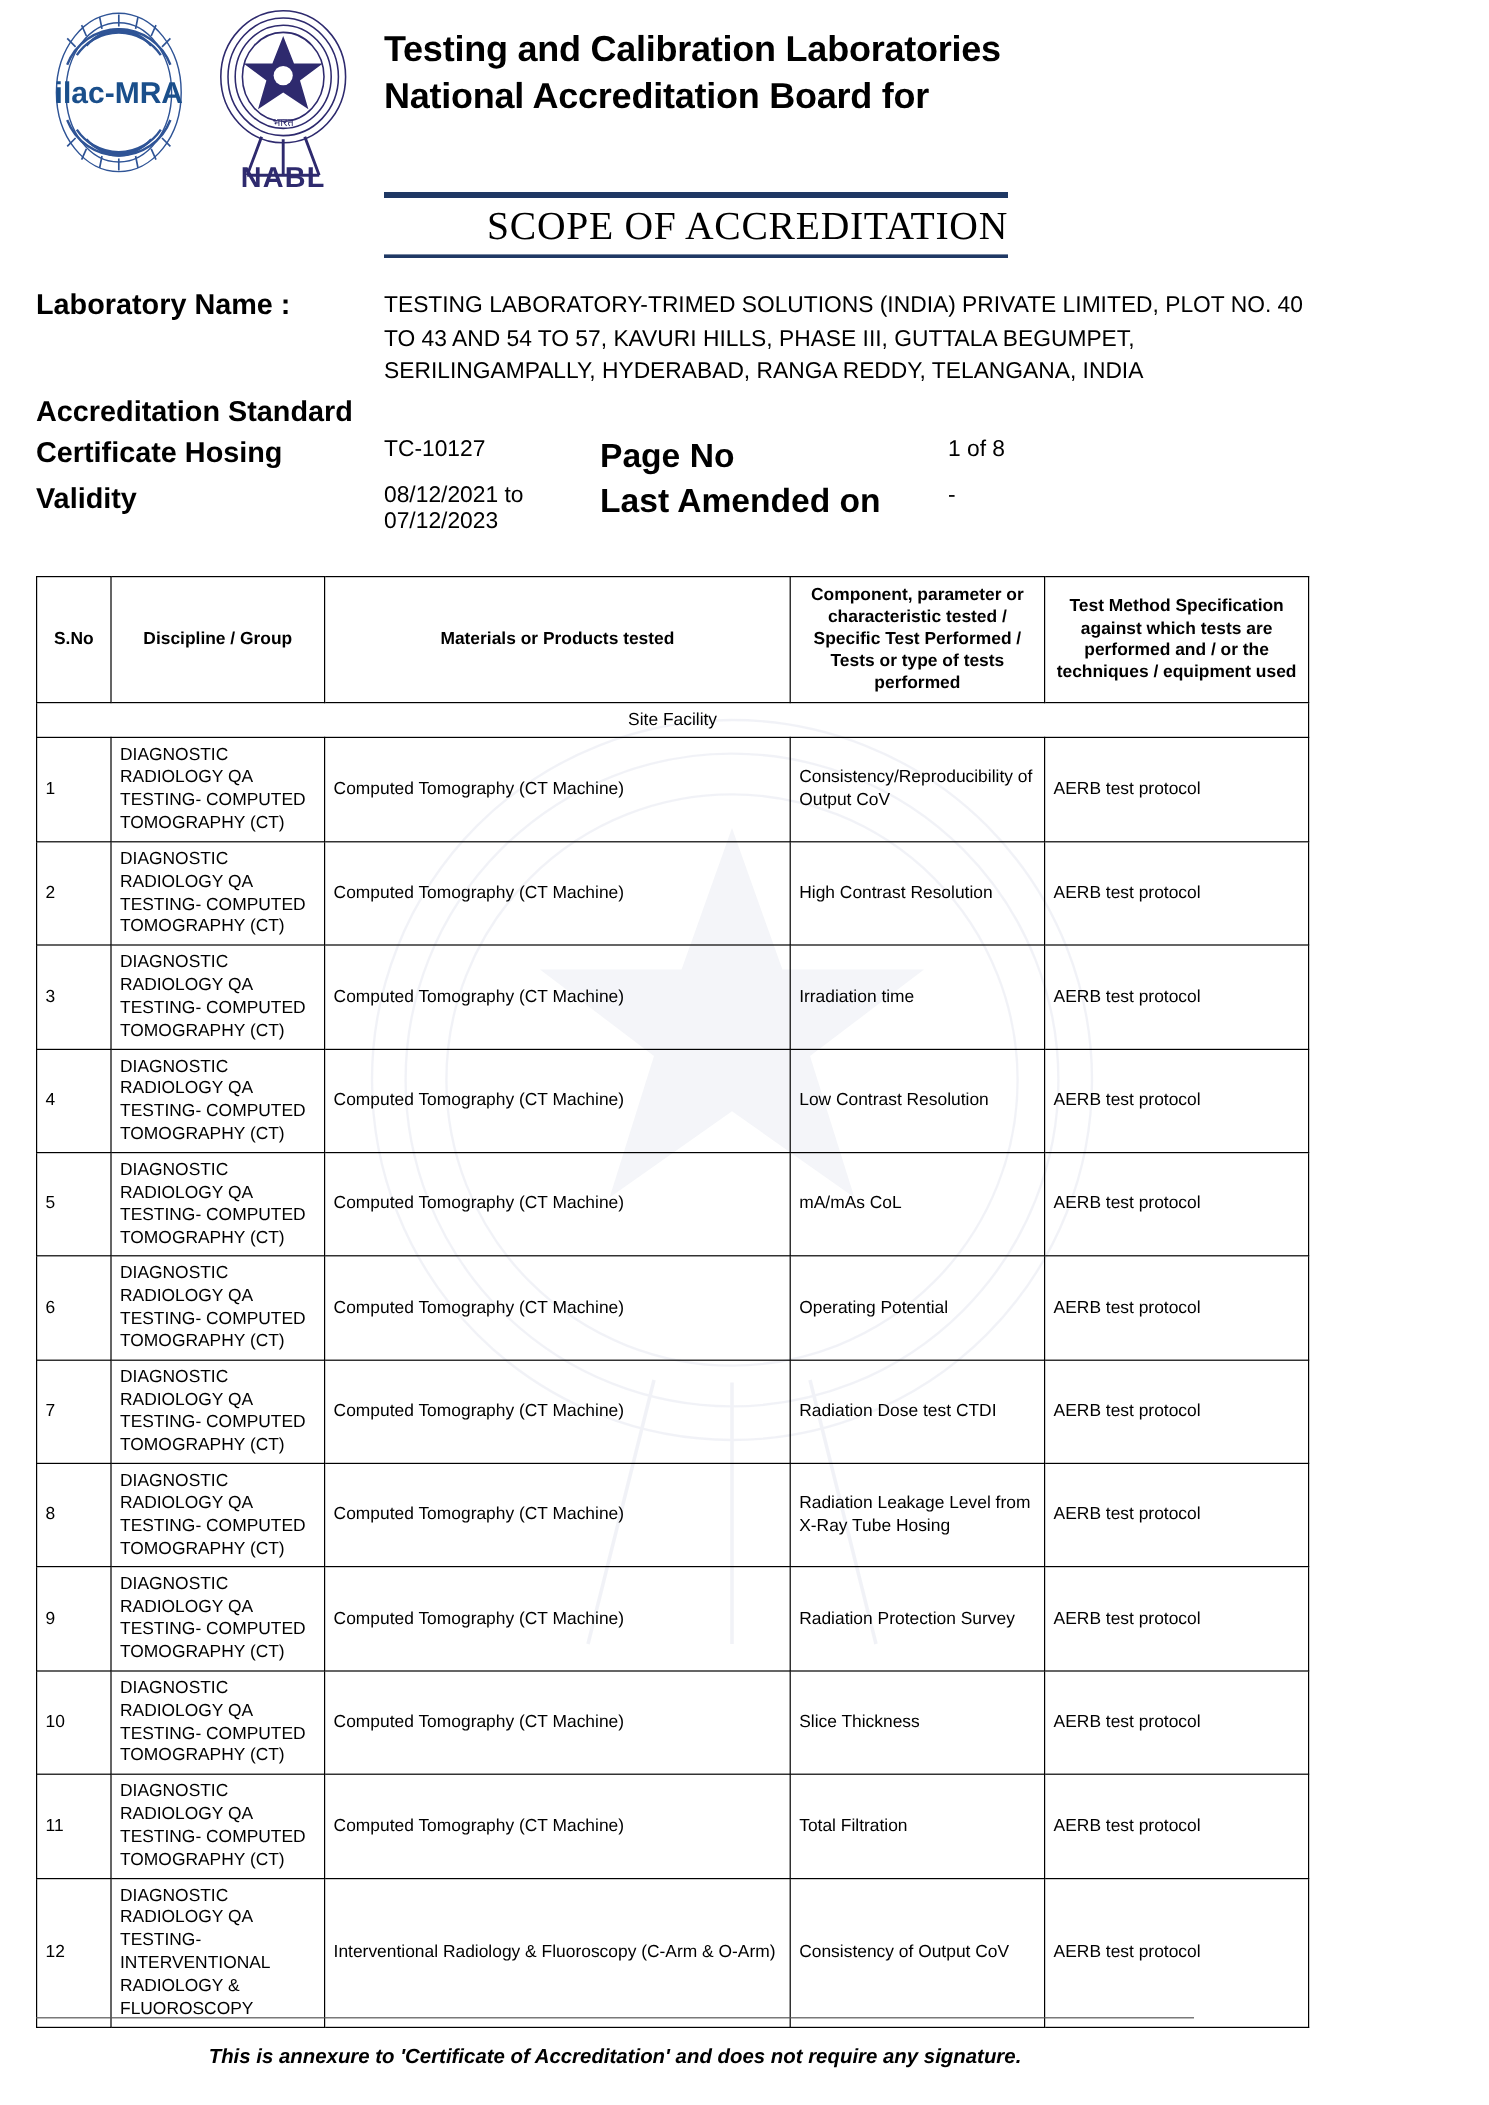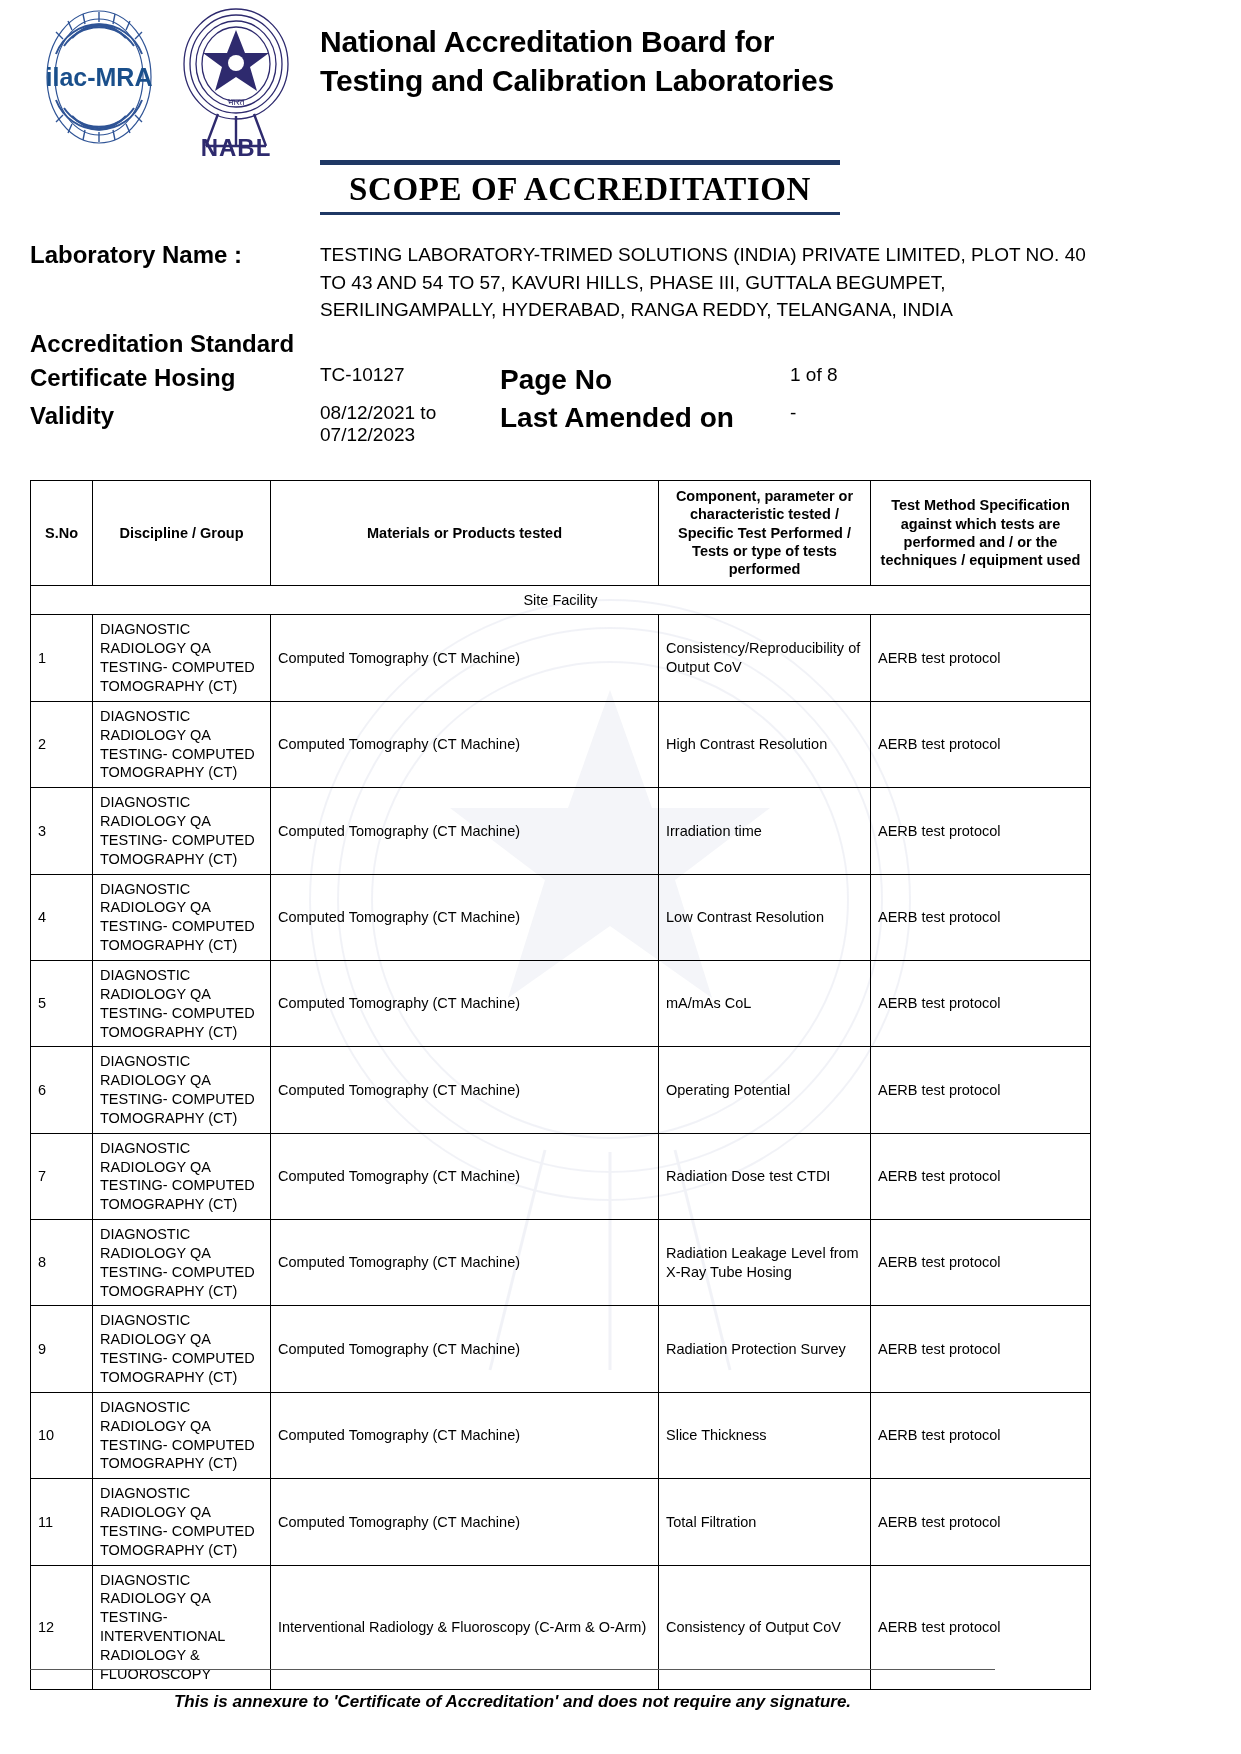--- a/index.html
+++ b/index.html
@@ -67,25 +67,26 @@
     margin-top: 4px;
   }
   .scope-rule {
     height: 5px;
     background: #1f3864;
     width: 100%;
   }
   .scope-title {
     font-family: "Liberation Serif", serif;
     font-size: 33px;
-    font-weight: bold;
+    font-weight: normal;
     letter-spacing: 0.6px;
     padding: 6px 0 4px 0;
     border-bottom: 3px solid #1f3864;
     display: block;
+    text-align: right;
   }
 
   
   .meta {
     margin-top: 26px;
     font-size: 19px;
   }
   .meta-row {
     display: flex;
     align-items: flex-start;
@@ -150,21 +151,21 @@
   .site-row td {
     text-align: center;
     font-size: 15px;
     padding: 5px 0;
   }
 
   
   .footer {
     position: absolute;
     left: 0;
-    bottom: 16px;
+    bottom: 4px;
     width: 1025px;
     z-index: 3;
     border-radius: 18px;
   }
   .footer-rule {
     margin: 0 30px;
     border-top: 1.5px solid #595959;
   }
   .footer-text {
     text-align: center;
@@ -231,22 +232,22 @@
           <path d="M52 108 L40 140 M88 108 L100 140 M70 110 L70 140"></path>
           <path d="M40 140 L100 140"></path>
         </g>
         <text x="70" y="99" text-anchor="middle" font-family="Liberation Sans, sans-serif" font-size="9" fill="#2e2a6e">भारत</text>
         <text x="70" y="150" text-anchor="middle" font-family="Liberation Sans, sans-serif" font-size="24" font-weight="bold" fill="#2e2a6e" letter-spacing="1">NABL</text>
       </svg>
     </div>
 
     <div>
       <div class="org-title">
+        <div>Testing and Calibration Laboratories</div>
         <div>National Accreditation Board for</div>
-        <div>Testing and Calibration Laboratories</div>
       </div>
     </div>
   </div>
 
   <div class="scope-wrap">
     <div class="scope-rule"></div>
     <span class="scope-title">SCOPE OF ACCREDITATION</span>
   </div>
 
   <div class="meta">

